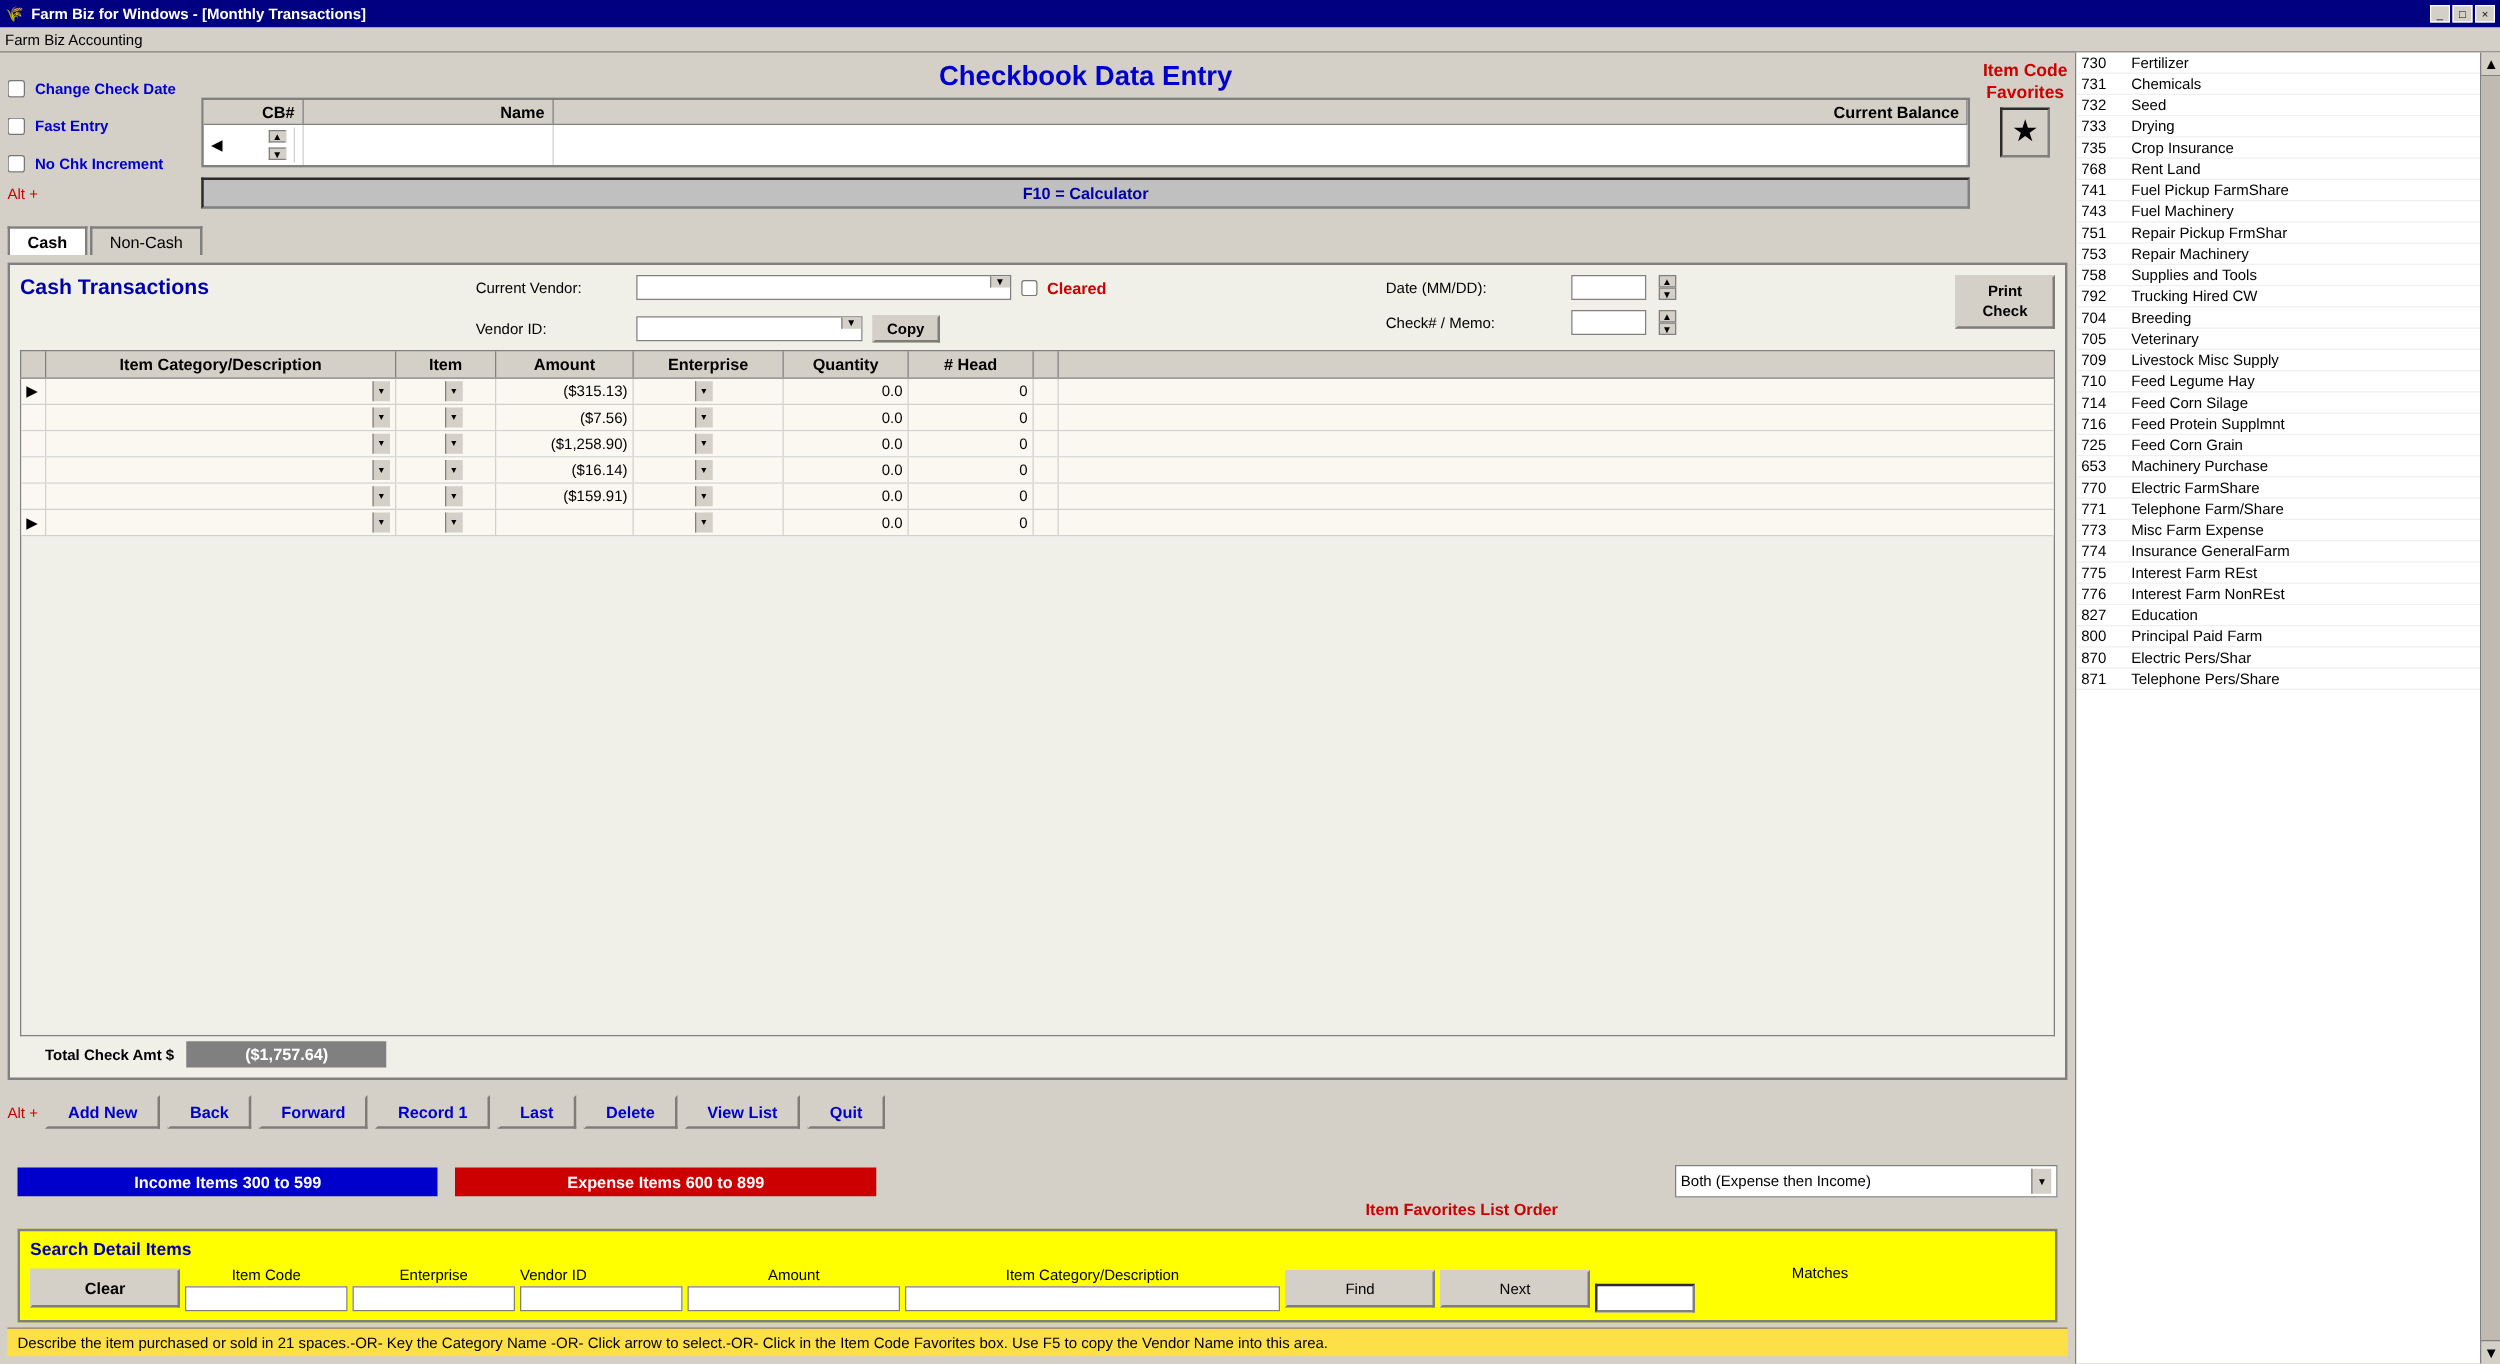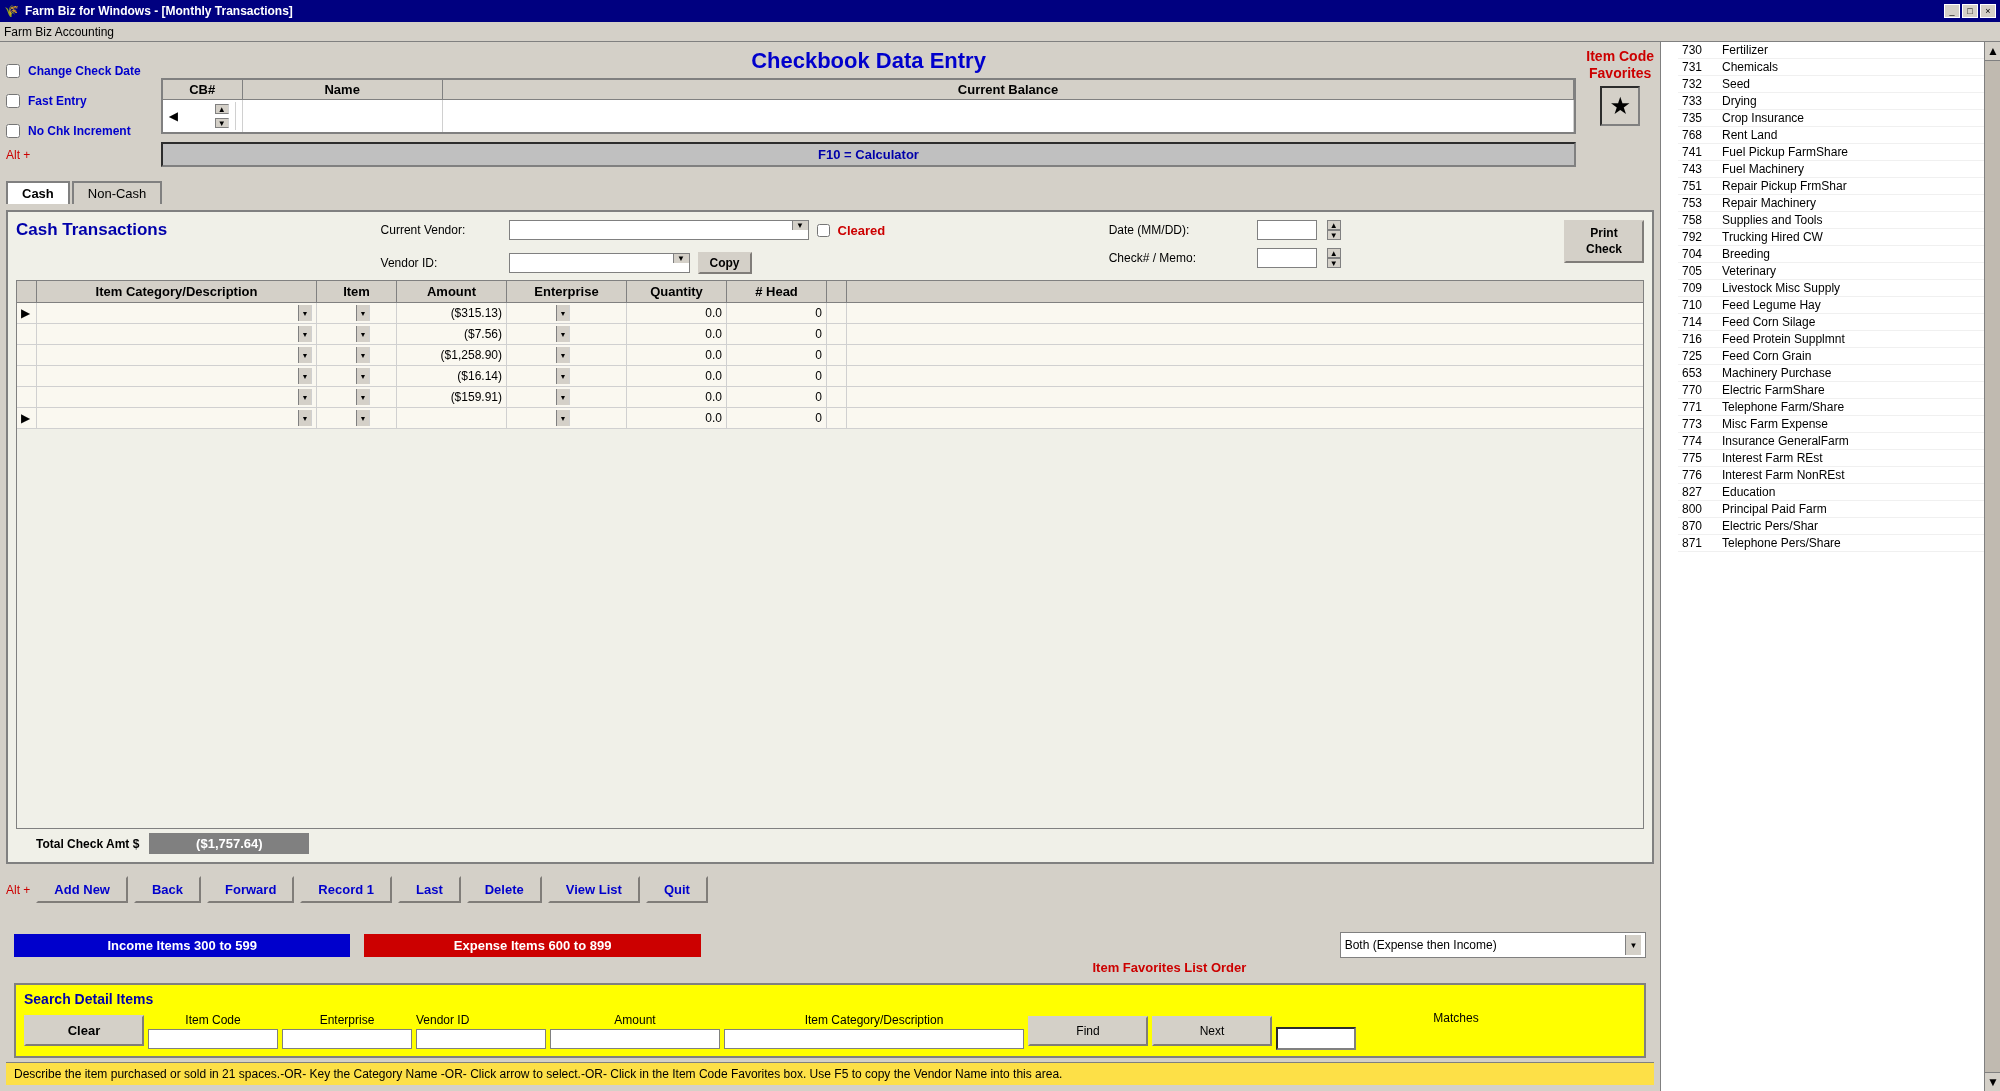--- a/index.html
+++ b/index.html
@@ -51,21 +51,20 @@
       width: 340px;
       background: #d4d0c8;
       border-left: 1px solid #808080;
       display: flex;
       flex-direction: column;
     }
     .item-list {
       flex: 1;
       overflow-y: auto;
       background: white;
-      padding-left: 17px;
     }
     .item-list-row {
       display: flex;
       padding: 1px 4px;
       font-size: 12px;
       cursor: pointer;
       border-bottom: 1px solid #f0f0f0;
     }
     .item-list-row .code { width: 40px; color: inherit; }
     .item-list-row .name { flex: 1; color: inherit; }
@@ -112,21 +111,21 @@
     }
     .cb-table-header {
       display: grid;
       grid-template-columns: 80px 200px 1fr;
       background: #d4d0c8;
       border-bottom: 1px solid #808080;
     }
     .cb-table-header div {
       padding: 2px 6px;
       font-weight: bold;
-      text-align: center;
+      text-align: right;
       border-right: 1px solid #808080;
       font-size: 13px;
     }
     .cb-table-row {
       display: grid;
       grid-template-columns: 80px 200px 1fr;
     }
     .cb-table-row div {
       padding: 2px 6px;
       border-right: 1px solid #d0d0d0;

